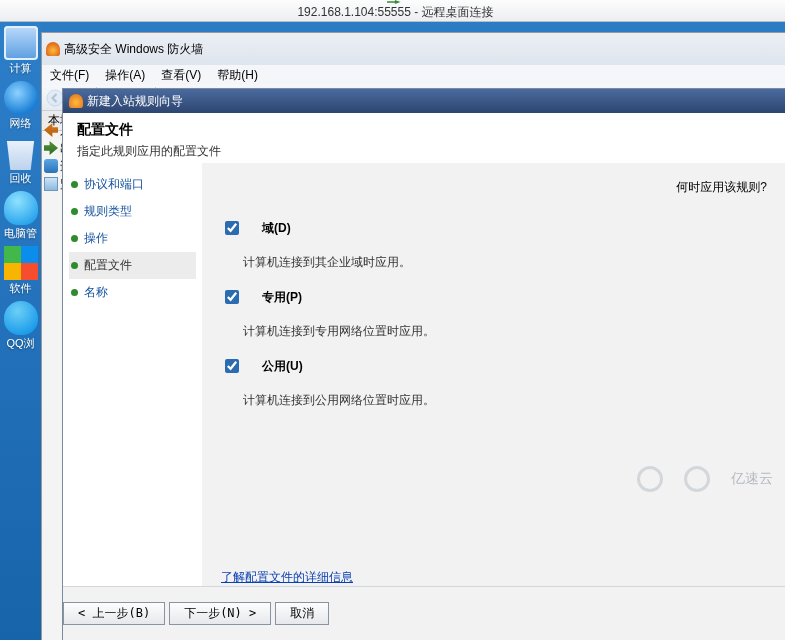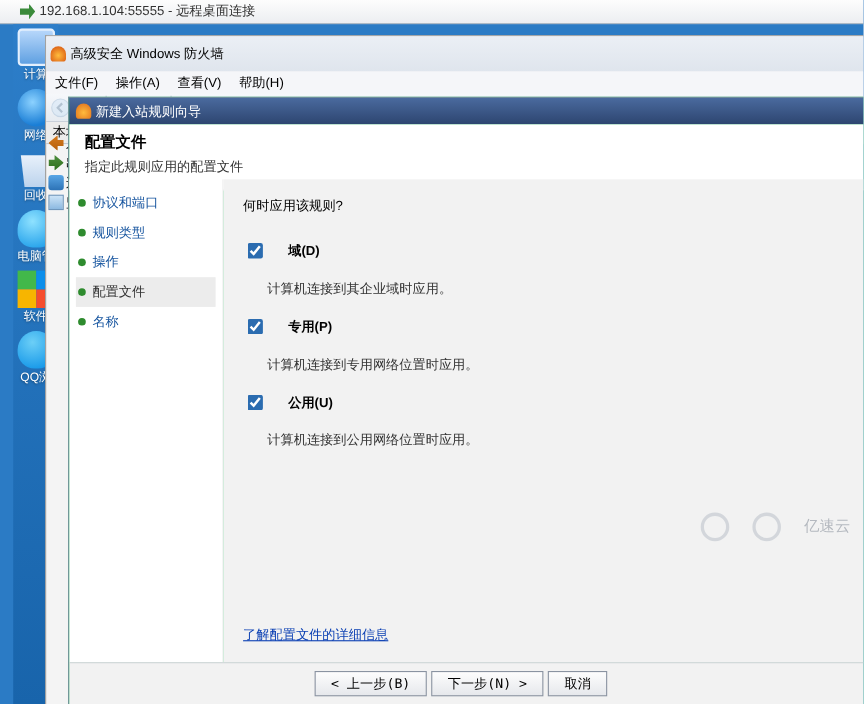--- a/index.html
+++ b/index.html
@@ -1,23 +1,23 @@
 <!DOCTYPE html>
 <html><head>
 <meta charset="utf-8">
 <style>
   * { box-sizing: border-box; font-family: "Microsoft YaHei", "SimSun", Tahoma, sans-serif; }
   body { margin: 0; width: 785px; height: 640px; overflow: hidden; background: #2b7bc5; position: relative; font-size: 12px; }
 
   
-  .rdp-title { position: absolute; top: 0; left: 0; right: 0; height: 22px; background: linear-gradient(#fdfdfd,#eceef1); color: #333; display: flex; align-items: center; padding-left: 18px; border-bottom: 1px solid #b9bfc6; }
+  .rdp-title { position: absolute; top: 0; left: 0; right: 0; height: 22px; background: linear-gradient(#fdfdfd,#eceef1); color: #333; display: flex; align-items: center; padding-left: 6px; border-bottom: 1px solid #b9bfc6; flex-direction: column; }
   .rdp-icon { width: 14px; height: 14px; margin-right: 4px; background: #3a8a3a; clip-path: polygon(0 30%, 60% 30%, 60% 0, 100% 50%, 60% 100%, 60% 70%, 0 70%); }
 
   
-  .desktop { position: absolute; top: 22px; left: 12px; width: 41px; bottom: 0; background: linear-gradient(#2d7ec9,#1864ab); }
+  .desktop { position: absolute; top: 22px; left: 0; width: 41px; bottom: 0; background: linear-gradient(#2d7ec9,#1864ab); }
   .dicon { width: 34px; height: 34px; margin: 4px auto 2px; border-radius: 4px; }
   .dlabel { color: #fff; text-align: center; font-size: 11px; line-height: 13px; margin-bottom: 6px; text-shadow: 0 1px 2px rgba(0,0,0,.4); }
   .i-comp { background: linear-gradient(#bcdafc,#5a9de0); box-shadow: inset 0 0 0 2px #e3effd; }
   .i-net  { background: radial-gradient(circle at 40% 35%, #8cd2ff 0%, #1a7ed6 70%); border-radius: 50%; }
   .i-bin  { background: linear-gradient(#f0f6fd,#bcd3ed); clip-path: polygon(10% 15%, 90% 15%, 80% 100%, 20% 100%); }
   .i-qq   { background: radial-gradient(circle at 40% 30%, #8fe2ff, #0d93e6); border-radius: 50% 50% 40% 40%; }
   .i-soft { width:34px;height:34px;margin:4px auto 2px;position:relative;}
   .i-soft::before{content:'';position:absolute;left:0;top:0;width:17px;height:17px;background:#42b84a;}
   .i-soft::after{content:'';position:absolute;right:0;top:0;width:17px;height:17px;background:#0b8eeb;}
   .i-softb{position:absolute;left:0;bottom:0;width:17px;height:17px;background:#f7b500;}
@@ -47,40 +47,40 @@
   
   .tree { position:absolute; left:2px; top:88px; width:34px; }
   .tree-row { display:flex; align-items:center; gap:2px; height:18px; font-family:SimSun,monospace; font-size:12px; }
   .tree-ic { width:14px;height:14px; }
   .ic-in  { background:linear-gradient(#d47a1e,#b65f0c); clip-path:polygon(0 50%,60% 0,60% 30%,100% 30%,100% 70%,60% 70%,60% 100%);}
   .ic-out { background:linear-gradient(#4f8f3e,#2e6e1c); clip-path:polygon(0 30%,40% 30%,40% 0,100% 50%,40% 100%,40% 70%,0 70%);}
   .ic-link{ background:linear-gradient(#5aa7e6,#2c72b6); border-radius:3px; }
   .ic-mon { background:linear-gradient(#cde4f7,#8cb9e1); border:1px solid #6e96bc; }
 
   
-  .wizard { position:absolute; left:62px; top:88px; right:0; bottom:0; background:#22c55e; border:1px solid #7a8aa0; border-right:none; border-bottom:none; }
+  .wizard { position:absolute; left:62px; top:88px; right:0; bottom:0; background:#8b5cf6; border:1px solid #7a8aa0; border-right:none; border-bottom:none; }
   .wiz-title { height:24px; background:linear-gradient(#4a6a9e,#2d4570); color:#fff; display:flex; align-items:center; padding-left:6px; font-family:SimSun,monospace; font-size:12px; }
   .wiz-title .flame { width:14px;height:14px;margin-right:4px;background:radial-gradient(circle at 50% 60%, #ffbb3d, #df6a1a);border-radius:50% 50% 20% 20%; }
   .wiz-header { padding:8px 14px 12px; background:#fff; border-bottom:1px solid #d7d9dd; }
   .wiz-header h1 { margin:0; font-size:14px; font-weight:bold; }
   .wiz-header .sub { margin-top:4px; font-size:12px; color:#333;font-family:Liberation Mono, monospace; }
   .wiz-body { display:flex; position:absolute; top:74px; bottom:38px; left:0; right:0; }
   .steps { width:140px; background:#fff; border-right:1px solid #f2f2f2; padding:8px 6px; }
   .steps-title { color:#2e6e1c; font-weight:bold; margin-bottom:8px; font-size:12px; }
   .step { display:flex; align-items:center; gap:6px; padding:5px 2px; font-size:12px; color:#14539e; cursor:pointer; }
   .step.selected { background:#ececec; color:#333; }
   .step::before { content:''; width:7px;height:7px;border-radius:50%;background:#2e8b2e; flex-shrink:0; }
   .content { flex:1; background:#f2f2f2; padding:16px 18px; position:relative; }
-  .q { font-size:12px; margin-bottom:22px; }
+  .q { font-size:12px; margin-bottom:22px;text-align:right; }
   .opt { margin-bottom:16px; }
   .opt label { font-weight:bold; font-size:12px; display:inline-flex; align-items:center; gap:20px; }
   .opt .desc { margin:16px 0 0 22px; font-size:12px; color:#333; }
   .opt input[type=checkbox]{ width:14px;height:14px; accent-color:#2b6cb0; }
   .learn { color:#0a3fb3; font-size:12px; text-decoration:underline; position:absolute; bottom:16px; left:18px; cursor:pointer; }
-  .wiz-footer { position:absolute; bottom:0; left:0; right:0; height:38px; background:#f2f2f2; border-top:1px solid #d3d6da; display:flex; align-items:center; justify-content:center; gap:4px; padding-right:10px; }
+  .wiz-footer { position:absolute; bottom:0; left:0; right:0; height:54px; background:#f2f2f2; border-top:1px solid #d3d6da; display:flex; align-items:center; justify-content:flex-start; gap:4px; padding-right:10px; }
   .btn { height:23px; padding:0 14px; background:linear-gradient(#fdfdfd,#e6e8ec); border:1px solid #8a93a1; font-size:12px; font-family:SimSun,monospace; cursor:pointer; }
 
   
   .wm { position:absolute; right:12px; bottom:148px; display:flex; align-items:center; gap:21px; opacity:.45; color:#6a7482; font-size:14px; pointer-events:none; }
   .wm .ring { width:26px;height:26px;border:3px solid #aeb6c0;border-radius:50%; }
 </style>
 </head>
 <body>
 
 <div class="rdp-title">

